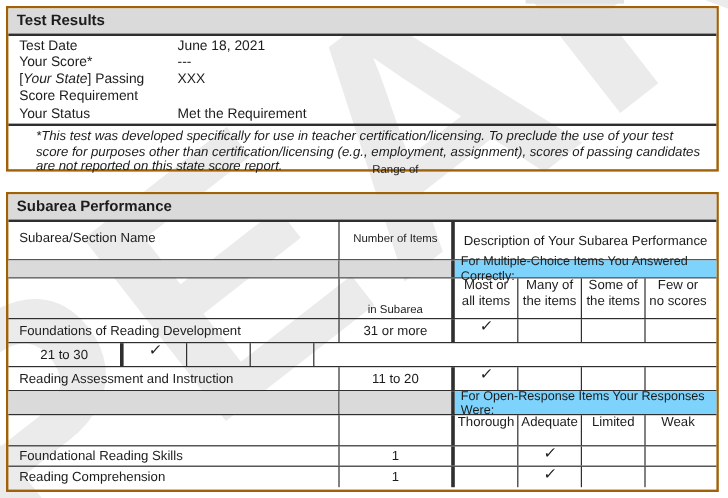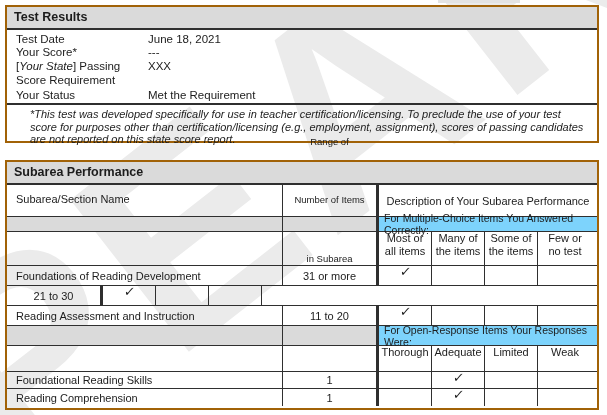--- a/index.html
+++ b/index.html
@@ -133,21 +133,21 @@
     <div class="lvl">
       <span>Many of</span>
       <span>the items</span>
     </div>
     <div class="lvl">
       <span>Some of</span>
       <span>the items</span>
     </div>
     <div class="lvl last">
       <span>Few or</span>
-      <span>no test</span>
+      <span>no scores</span>
     </div>
   </div>
 
   <div class="srow rh20">
     <div class="c1">Foundations of Reading Development</div>
     <div class="c2">31 or more</div>
     <div class="lvl">
         <span class="check">✓</span>
       </div>
     <div class="lvl"></div>

